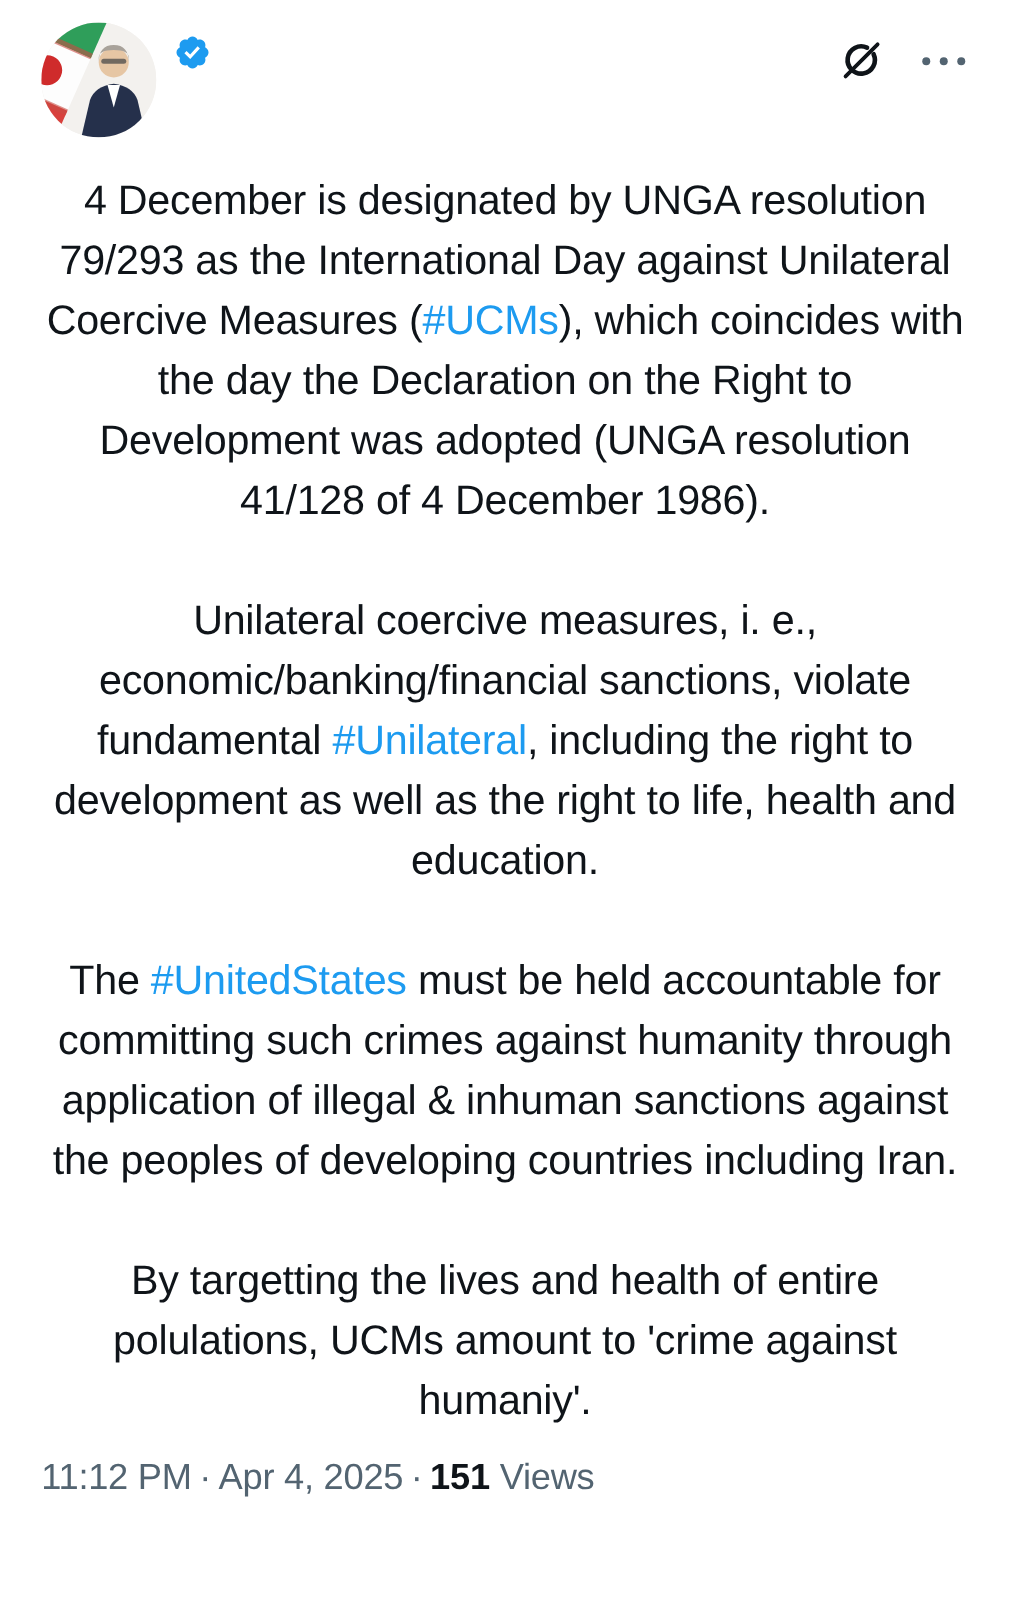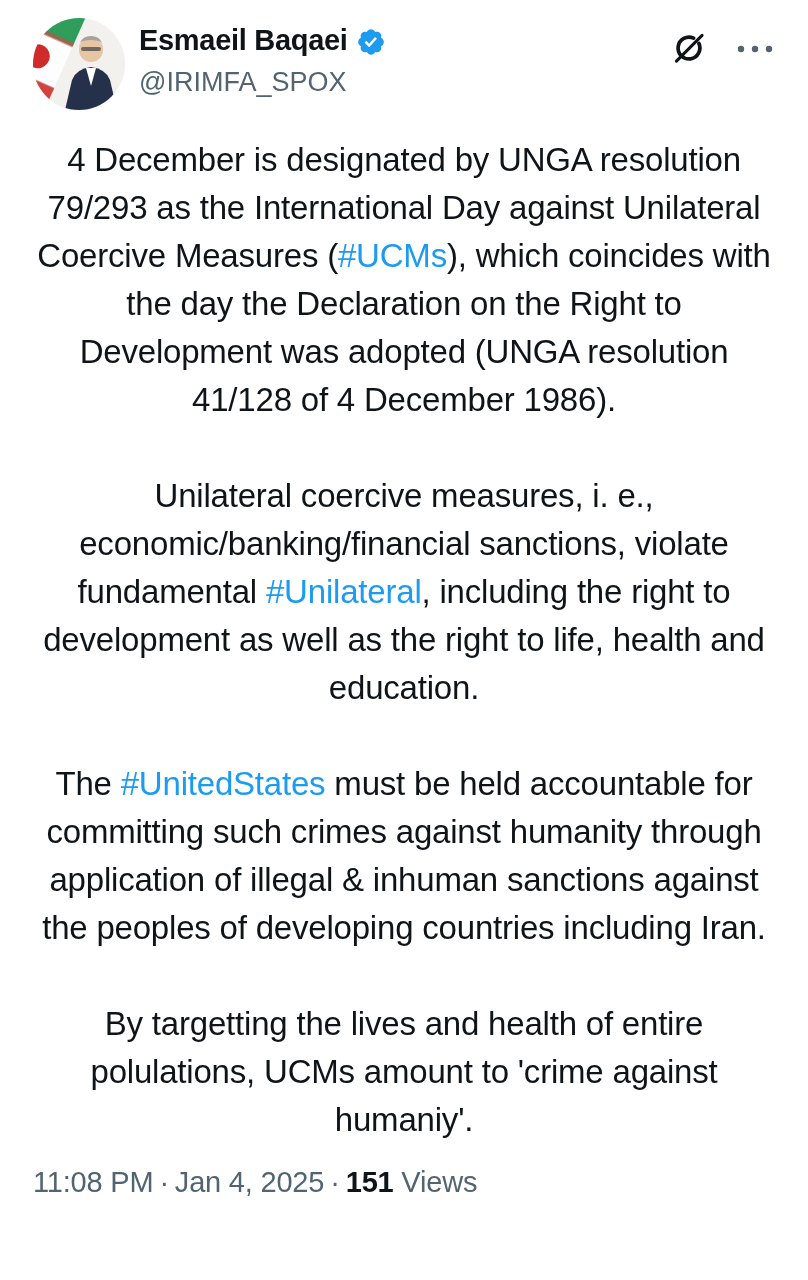--- a/index.html
+++ b/index.html
@@ -99,27 +99,25 @@
         <path d="M32,92 L39,62 Q43,51 58,49 Q73,51 77,62 L84,92 Z" fill="#25304b"></path>
         <polygon points="53,50 63,50 58,68" fill="#ffffff"></polygon>
         <circle cx="58" cy="32" r="12" fill="#e6c6a4"></circle>
         <path d="M46,32 Q46,18 58,18 Q70,18 70,32 L70,28 Q70,22 58,22 Q46,22 46,28 Z" fill="#a8a29a"></path>
         <rect x="48" y="29" width="20" height="4" rx="2" fill="#4a4a4a" opacity="0.75"></rect>
       </svg>
     </div>
 
     <div class="user-info">
       <div class="name-row">
-        <span class="display-name">Esmaeil Baqaei</span>
         <svg class="verified-badge" viewBox="0 0 24 24">
           <path fill="#1d9bf0" d="M22.25 12c0-1.43-.88-2.67-2.19-3.34.46-1.39.2-2.9-.81-3.91s-2.52-1.27-3.91-.81c-.66-1.31-1.91-2.19-3.34-2.19s-2.67.88-3.33 2.19c-1.4-.46-2.91-.2-3.92.81s-1.26 2.52-.8 3.91c-1.31.67-2.2 1.91-2.2 3.34s.89 2.67 2.2 3.34c-.46 1.39-.21 2.9.8 3.91s2.52 1.26 3.91.81c.67 1.31 1.91 2.19 3.34 2.19s2.68-.88 3.34-2.19c1.39.45 2.9.2 3.91-.81s1.27-2.52.81-3.91c1.31-.67 2.19-1.91 2.19-3.34z"></path>
           <path fill="#ffffff" d="M10.54 16.2L6.8 12.46l1.41-1.42 2.26 2.26 4.8-5.23 1.47 1.36-6.2 6.77z"></path>
         </svg>
       </div>
-      <div class="handle">@IRIMFA_SPOX</div>
     </div>
 
     <div class="header-actions">
       <button class="icon-btn" aria-label="Grok">
         <svg width="36" height="36" viewBox="0 0 33 33">
           <path d="M20.73 7.44 A10 10 0 1 0 25.56 12.27" fill="none" stroke="#0f1419" stroke-width="3.4" stroke-linecap="round"></path>
           <line x1="5" y1="28.5" x2="28.5" y2="5" stroke="#0f1419" stroke-width="2.8" stroke-linecap="round"></line>
         </svg>
       </button>
       <button class="icon-btn" aria-label="More">
@@ -133,16 +131,16 @@
   </div>
 
   <div class="tweet-text">
       <p><span>4 December is designated by UNGA resolution 79/293 as the International Day against Unilateral Coercive Measures (</span><a href="#" class="hashtag">#UCMs</a><span>), which coincides with the day the Declaration on the Right to Development was adopted (UNGA resolution 41/128 of 4 December 1986).</span></p>
       <p><span>Unilateral coercive measures, i. e., economic/banking/financial sanctions, violate fundamental </span><a href="#" class="hashtag">#Unilateral</a><span>, including the right to development as well as the right to life, health and education.</span></p>
       <p><span>The </span><a href="#" class="hashtag">#UnitedStates</a><span> must be held accountable for committing such crimes against humanity through application of illegal &amp; inhuman sanctions against the peoples of developing countries including Iran.</span></p>
       <p><span>By targetting the lives and health of entire polulations, UCMs amount to 'crime against humaniy'.</span></p>
     </div>
 
   <div class="footer">
-    <span>11:08 PM</span><span class="sep">·</span><span>Jan 4, 2025</span><span class="sep">·</span><span class="views-count">151</span> <span>Views</span>
+    <span>11:12 PM</span><span class="sep">·</span><span>Apr 4, 2025</span><span class="sep">·</span><span class="views-count">151</span> <span>Views</span>
   </div>
 
 </div>
 
 </body></html>

